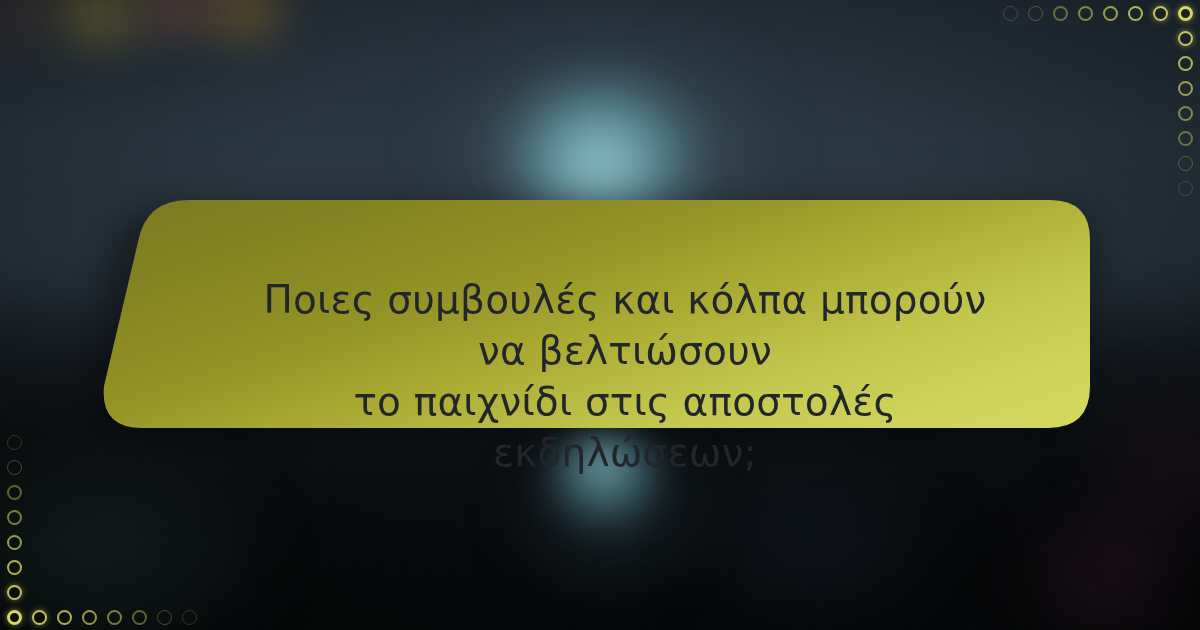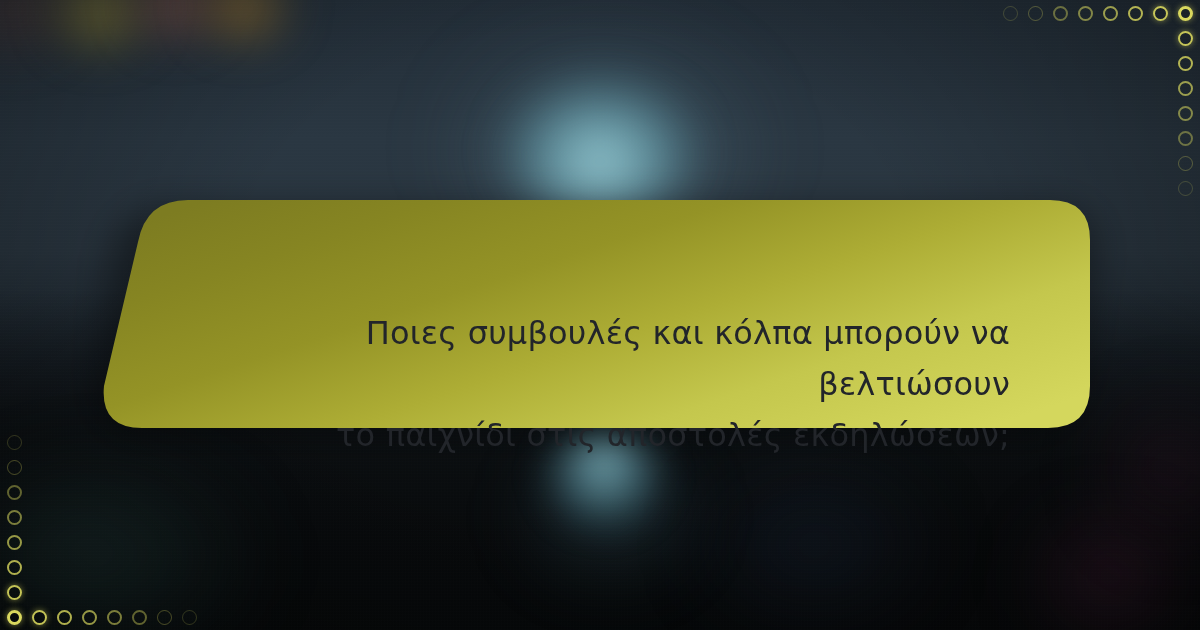--- a/index.html
+++ b/index.html
@@ -165,29 +165,28 @@
     filter: blur(18px);
     background: rgba(0,0,0,0.40);
     border-radius: 46px;
     transform: skewX(-6deg);
   }
   .banner-text {
     position: absolute;
     left: 150px;
     top: 78px;
     width: 770px;
-    text-align: right;
+    text-align: center;
     color: #22252a;
     font-family: "DejaVu Sans", sans-serif;
-    font-size: 32px;
+    font-size: 39px;
     line-height: 51px;
     font-weight: 400;
     letter-spacing: .2px;
     white-space: pre-line;
-    margin-top: 34px;
   }
 </style>
 </head>
 <body>
 
 <div class="stage">
 
   <div class="bg-base"></div>
   <div class="glow glow-cyan-halo"></div>
   <div class="glow glow-cyan-main"></div>

